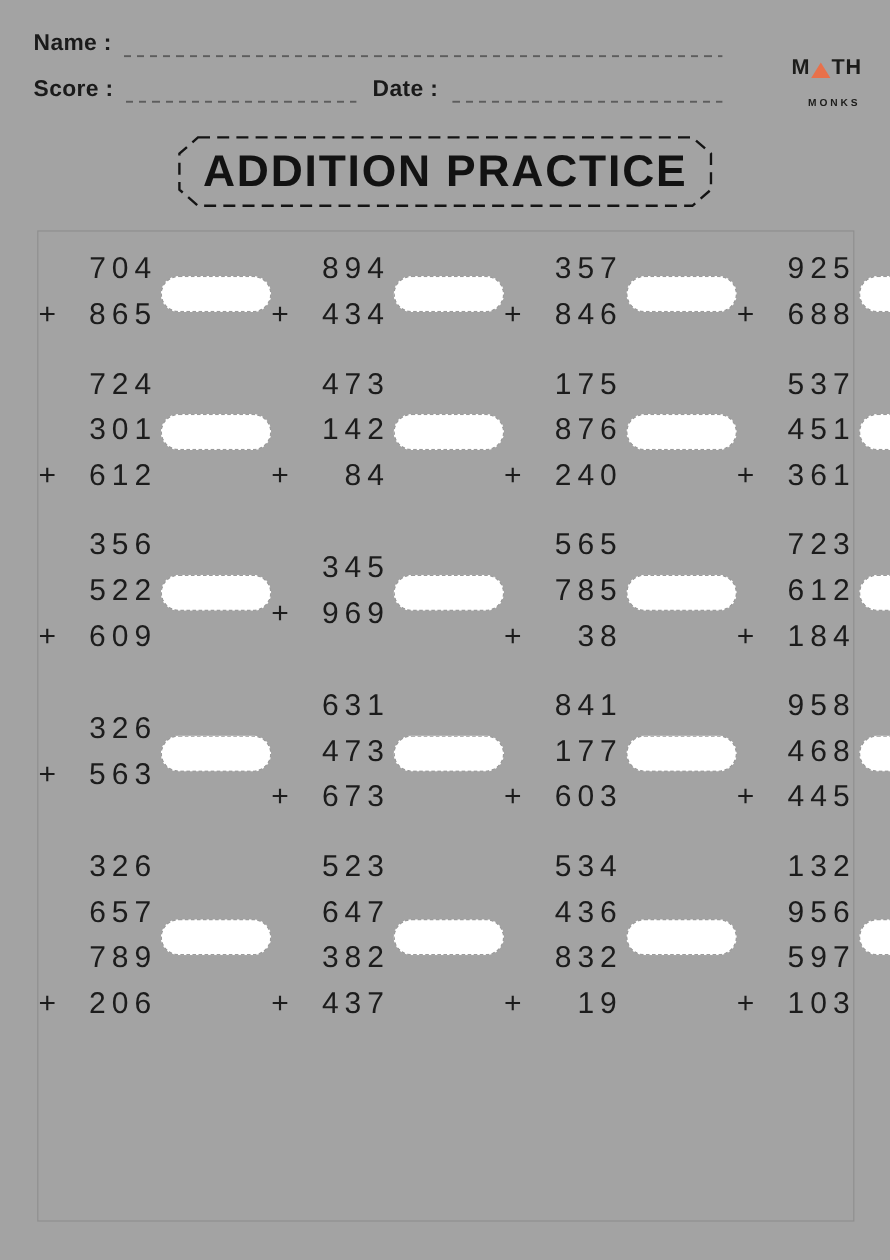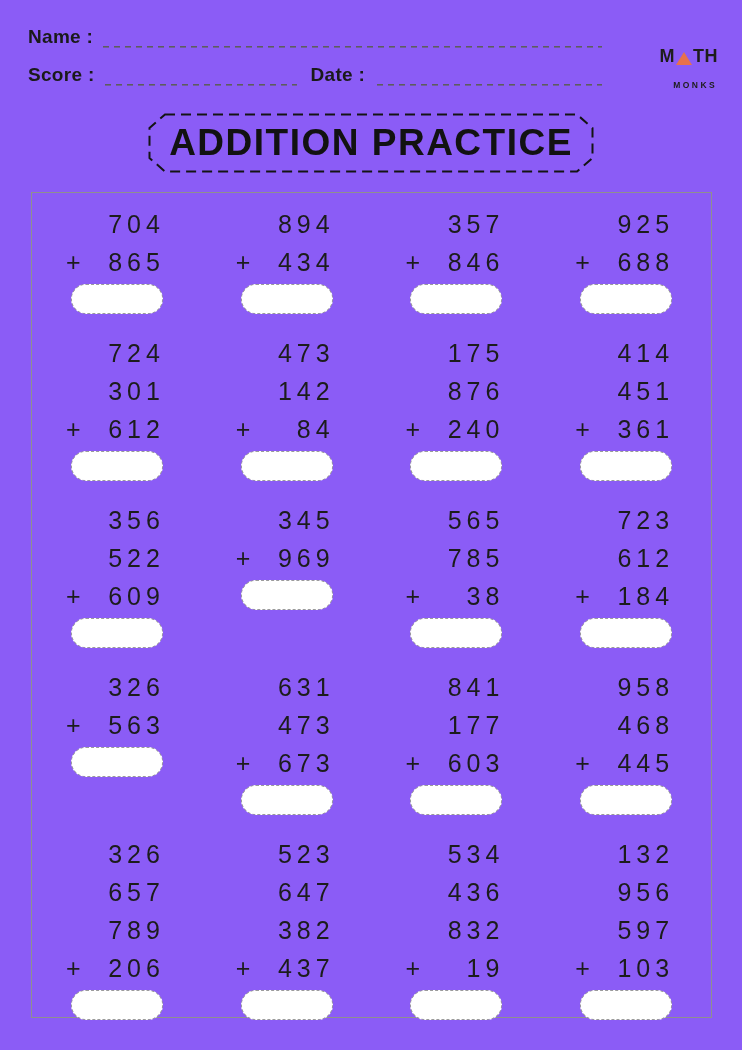--- a/index.html
+++ b/index.html
@@ -1,21 +1,21 @@
 <!DOCTYPE html>
 <html style="--accent: #E8714B; --logo-color: #1D1D1B;"><head>
 <meta charset="utf-8">
 <style>
   * { margin:0; padding:0; box-sizing:border-box; }
   html,body { background:#e9e9e9; }
   .page {
     position:relative;
     width:742px; height:1050px;
     margin:0 auto;
-    background:#8b5cf6;
+    background:#a3a3a3;
     font-family:"Liberation Sans", sans-serif;
     color:#1c1c1c;
     overflow:hidden;
   }
 
   
   .hdr-row {
     position:absolute; left:28px; width:574px;
     display:flex; align-items:flex-end;
   }
@@ -69,21 +69,21 @@
     width:681px; height:826px;
     border:1px solid #8f8f8f;
   }
   .grid {
     display:grid;
     grid-template-columns:repeat(4,1fr);
     row-gap:20px;
     padding-top:12px;
     justify-items:center;
   }
-  .problem { display:flex; flex-direction:column; align-items:center; }
+  .problem { display:flex; align-items:center; }
   .stack { width:102px; }
   .line {
     display:flex; align-items:baseline;
     height:38px; line-height:38px;
     padding-right:8px;
     font-size:25px; color:#1c1c1c;
   }
   .op  { margin-right:auto; letter-spacing:0; }
   .num { margin-left:auto; letter-spacing:5px; margin-right:-5px; }
   .answer-pill {
@@ -217,21 +217,21 @@
             <div class="line">
               <span class="op">+</span>
               <span class="num">240</span>
             </div>
           </div>
           <div class="answer-pill"></div>
         </div>
         <div class="problem">
           <div class="stack">
             <div class="line">
-              <span class="num">414</span>
+              <span class="num">537</span>
             </div>
             <div class="line">
               <span class="num">451</span>
             </div>
             <div class="line">
               <span class="op">+</span>
               <span class="num">361</span>
             </div>
           </div>
           <div class="answer-pill"></div>

